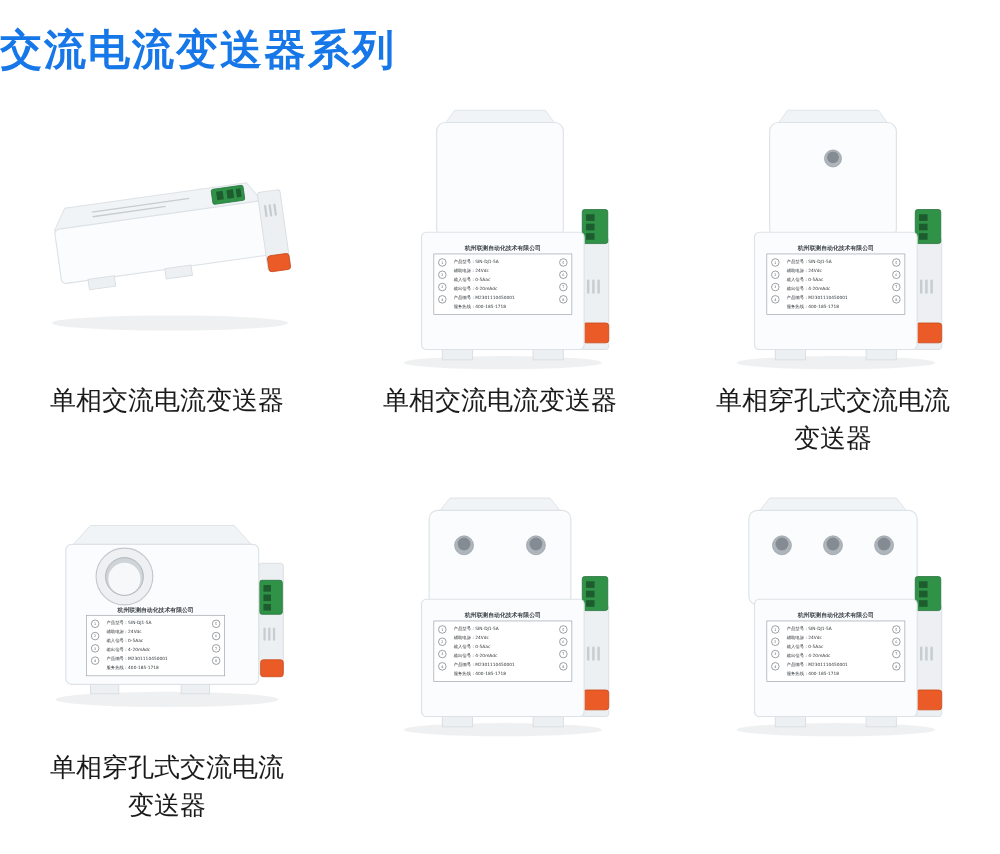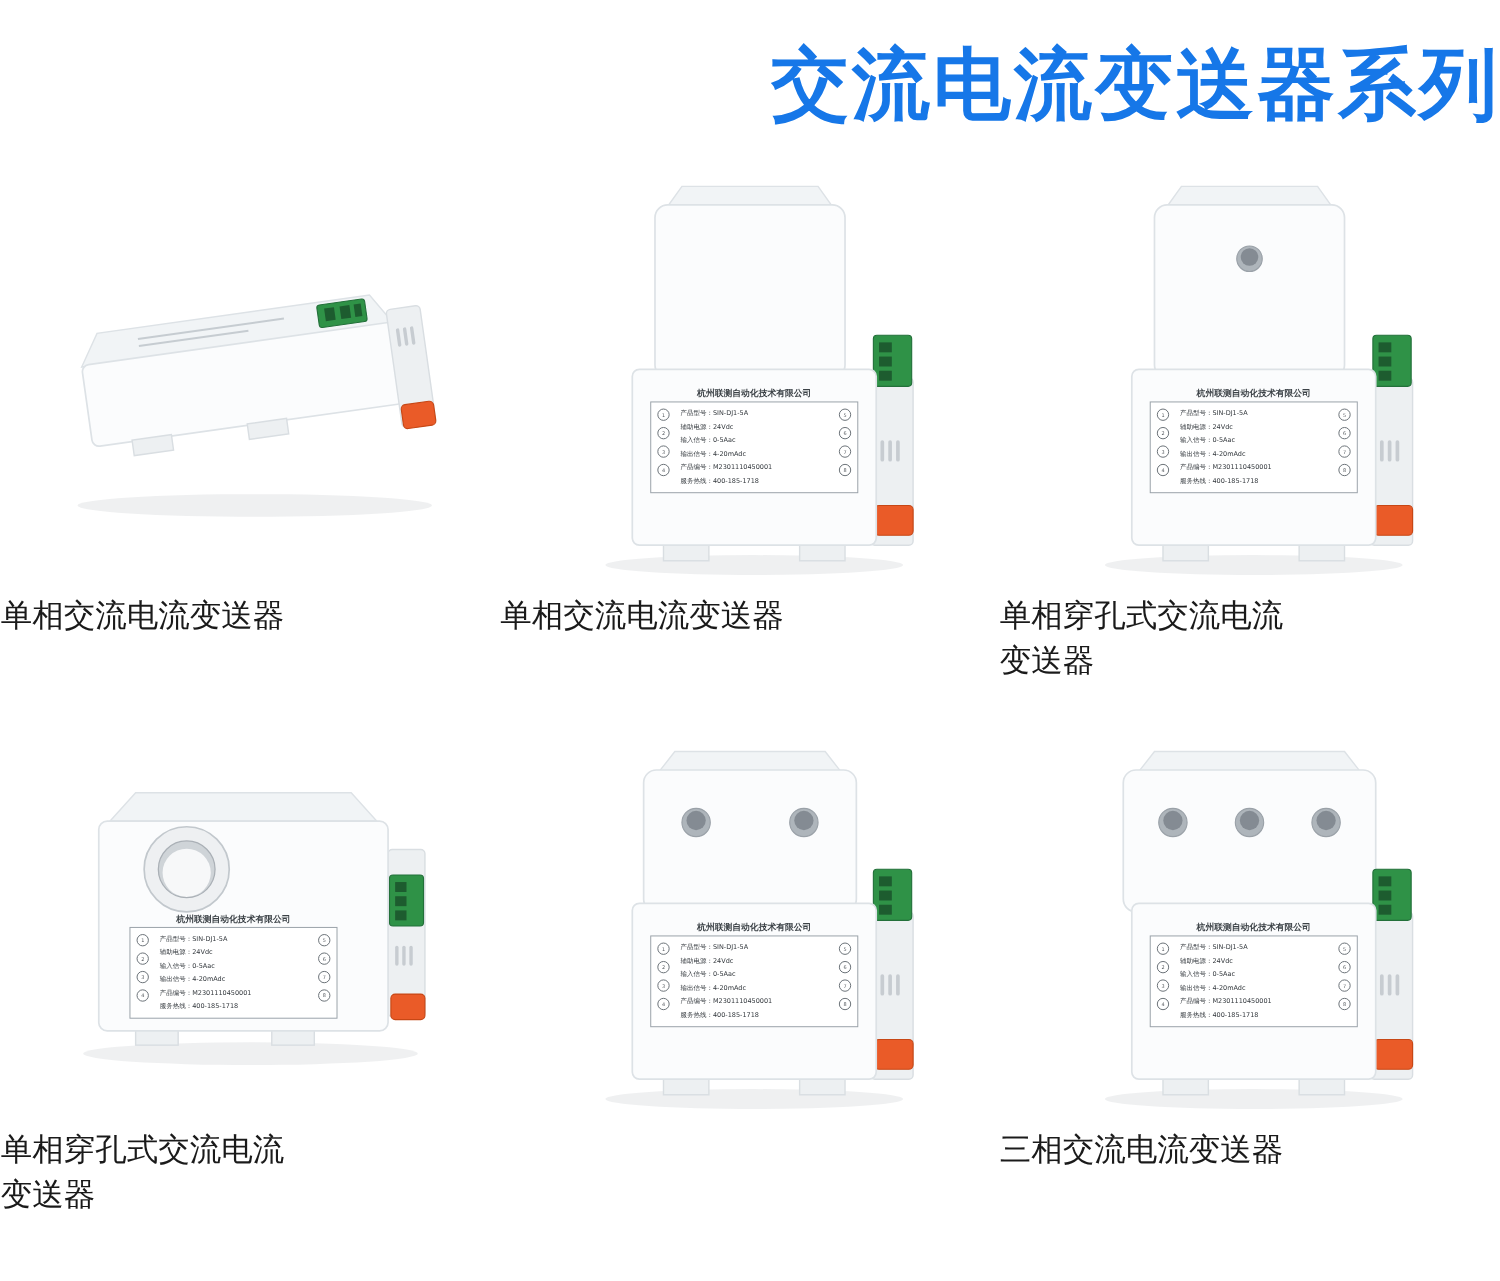--- a/index.html
+++ b/index.html
@@ -11,40 +11,40 @@
   *{margin:0;padding:0;box-sizing:border-box;}
   html,body{background:#ffffff;}
   body{
     width:1000px;height:854px;
     font-family:"Liberation Sans","DejaVu Sans",sans-serif;
     overflow:hidden;
   }
   .page{width:1000px;height:854px;}
   .title{
     margin-top:22px;
-    text-align:right;
-    font-size:52px;
+    text-align:left;
+    font-size:42px;
     font-weight:700;
     letter-spacing:2px;
     color:var(--blue);
   }
   .grid{
     margin-top:12px;
     display:grid;
     grid-template-columns:repeat(3,333px);
     justify-content:center;
   }
   .cell{display:flex;flex-direction:column;align-items:center;}
   .imgwrap{width:312px;height:292px;}
   .device{width:100%;height:100%;display:block;}
   .caption{
     min-height:64px;
     width:100%;
-    text-align:left;
-    font-size:21px;
+    text-align:center;
+    font-size:26px;
     line-height:1.45;
     color:#1a1a1a;
     white-space:pre-line;
   }
 
   
   .c-body{fill:#fbfcfd;stroke:#dde2e6;stroke-width:1.2;}
   .c-top{fill:#f1f4f6;stroke:#dde2e6;stroke-width:1;}
   .c-side{fill:#edf0f2;stroke:#d9dee2;stroke-width:1;}
   .c-green{fill:var(--green);stroke:#23703a;stroke-width:0.8;}
@@ -265,17 +265,16 @@
             <circle cx="165" cy="89" r="10" fill="none" stroke="#9aa1a8" stroke-width="0.8"></circle>
           </g>
           <g>
             <circle cx="219" cy="89" r="10" fill="#aeb5bb"></circle>
             <circle cx="219" cy="87.6" r="6.8" fill="#848b93"></circle>
             <circle cx="219" cy="89" r="10" fill="none" stroke="#9aa1a8" stroke-width="0.8"></circle>
           </g>
           <use href="#baseV"></use>
         </svg>
       </div>
-      <figcaption class="caption">三相交流电流变送器</figcaption>
     </figure>
 
   </div>
 </div>
 
 </body></html>

